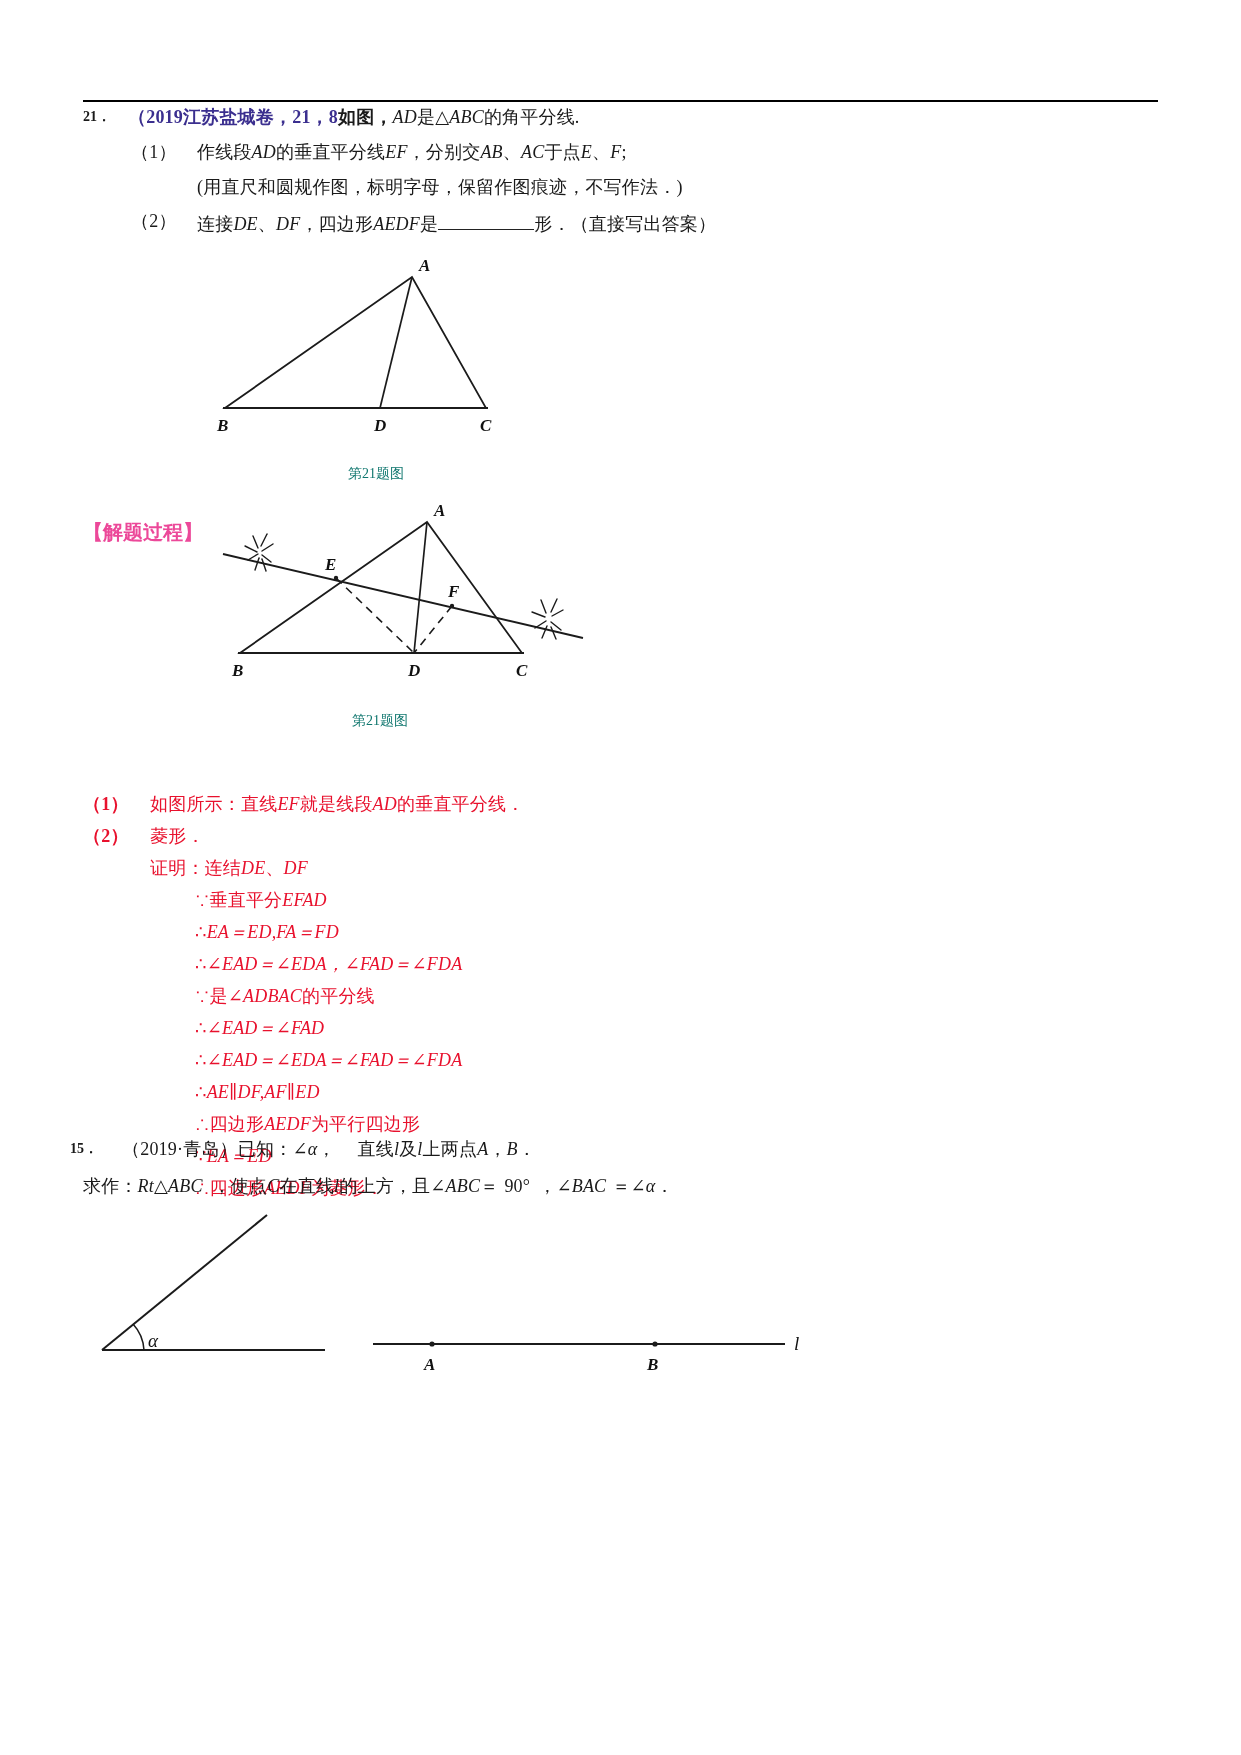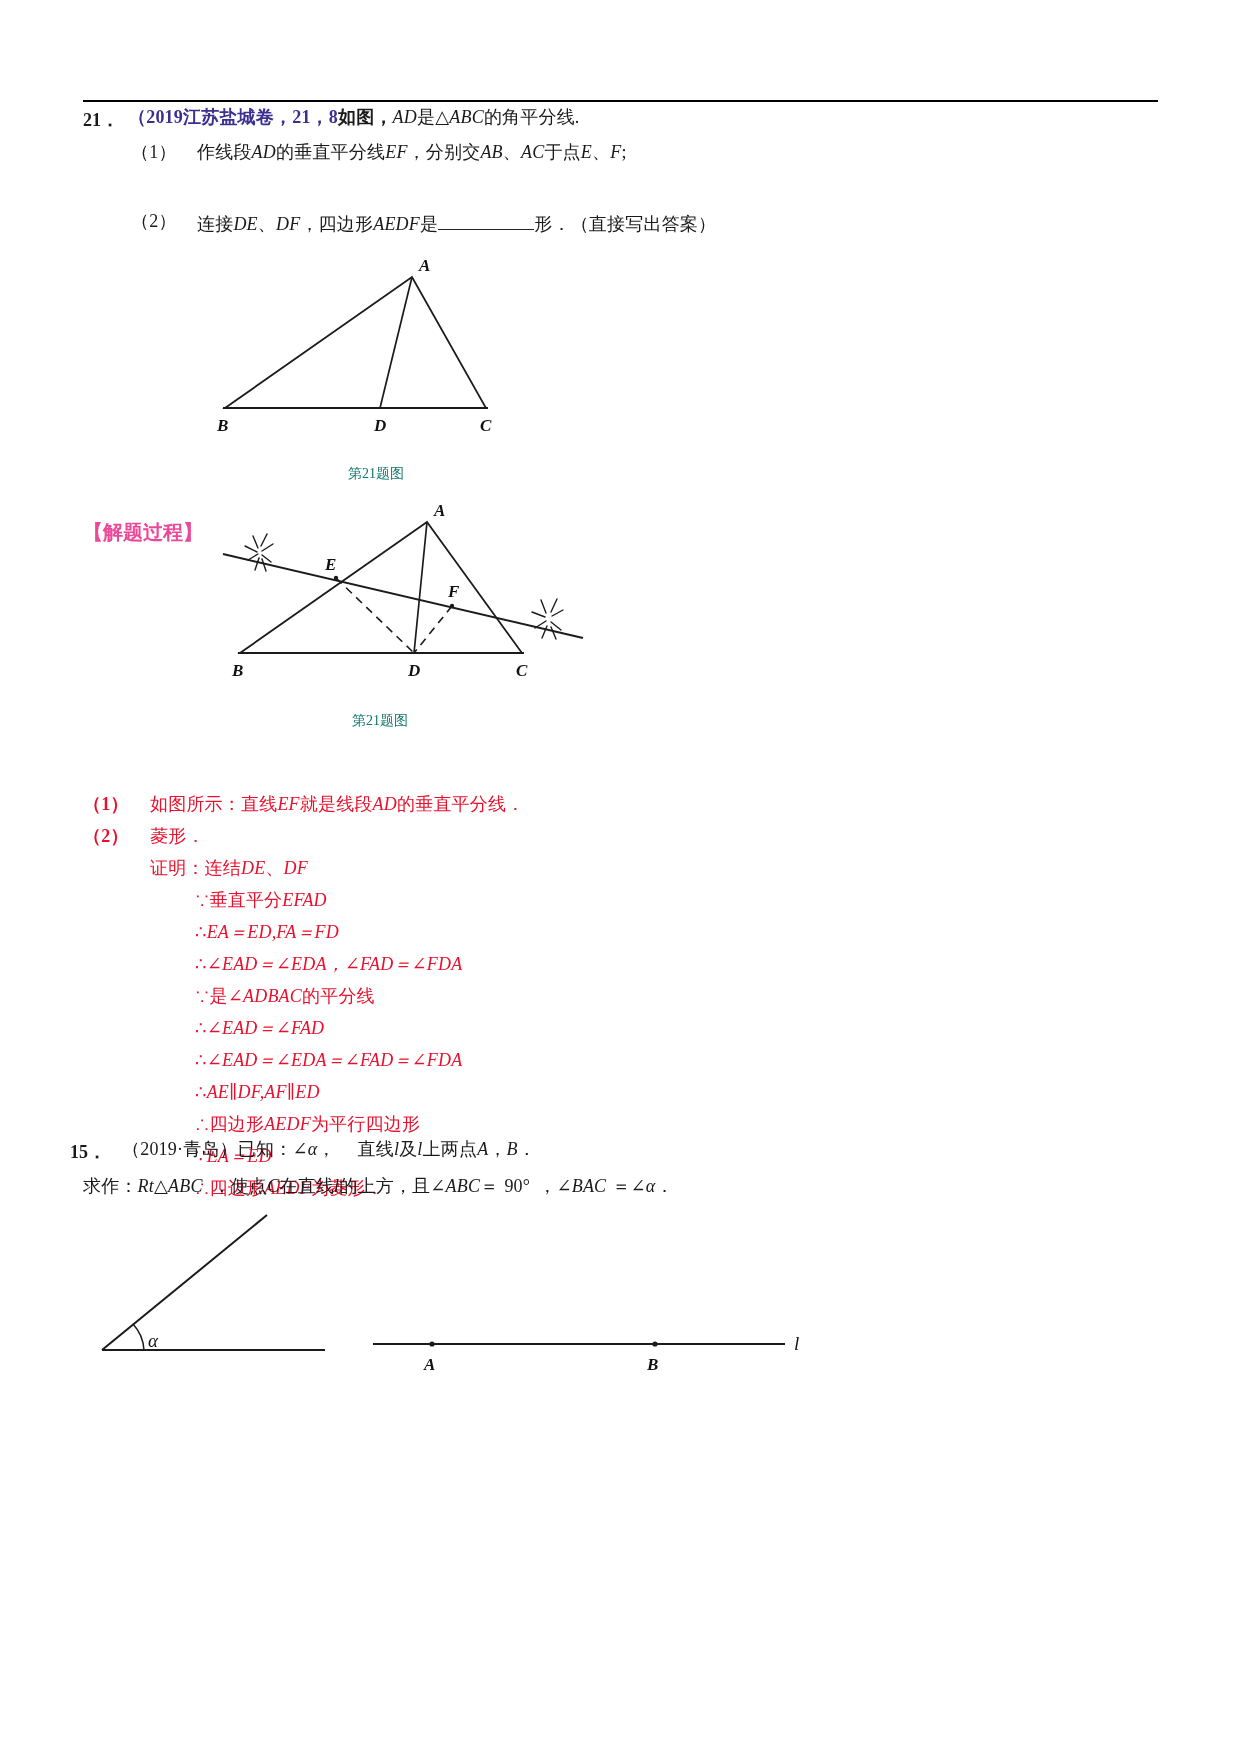--- a/index.html
+++ b/index.html
@@ -48,21 +48,21 @@
   }
   .bold { font-weight: bold; }
   .purple { color: #3b2f8f; font-weight: bold; }
   .red { color: #e8112d; }
   .redb { color: #e8112d; font-weight: bold; }
 
   
   .qnum {
     position: absolute;
     font-weight: bold;
-    font-size: 18px;
+    font-size: 14px;
   }
 
   .blank-ul {
     display: inline-block;
     border-bottom: 1.5px solid #222;
     width: 96px;
     vertical-align: baseline;
     height: 17px;
   }
 
@@ -112,20 +112,21 @@
 
   <div class="tline" style="left:128px; top:108px;">
     <span class="purple">（2019江苏盐城卷，21，8</span><span class="cn bold">如图，</span><span class="it">AD</span><span class="cn">是△</span><span class="it">ABC</span><span class="cn">的角平分线.</span>
   </div>
 
   <div class="tline" style="left:131px; top:143px;">（1）</div>
   <div class="tline" style="left:197px; top:143px;">
     <span class="cn">作线段</span><span class="it">AD</span><span class="cn">的垂直平分线</span><span class="it">EF</span><span class="cn">，分别交</span><span class="it">AB</span><span class="cn">、</span><span class="it">AC</span><span class="cn">于点</span><span class="it">E</span><span class="cn">、</span><span class="it">F</span><span class="cn">;</span>
   </div>
 
+  <div class="tline cn" style="left:197px; top:178px;">(用直尺和圆规作图，标明字母，保留作图痕迹，不写作法．)</div>
 
   <div class="tline" style="left:131px; top:212px;">（2）</div>
   <div class="tline" style="left:197px; top:212px;">
     <span class="cn">连接</span><span class="it">DE</span><span class="cn">、</span><span class="it">DF</span><span class="cn">，四边形</span><span class="it">AEDF</span><span class="cn">是</span><span class="blank-ul"></span><span class="cn">形．</span><span class="cn" style="">（直接写出答案）</span>
   </div>
 
   <div class="fig" style="left:190px; top:255px;">
     <svg width="340" height="200" viewBox="0 0 340 200">
 
       <path d="M 35 153 L 222 22 L 296 153 Z" fill="none" stroke="#1b1b1b" stroke-width="1.8"></path>

